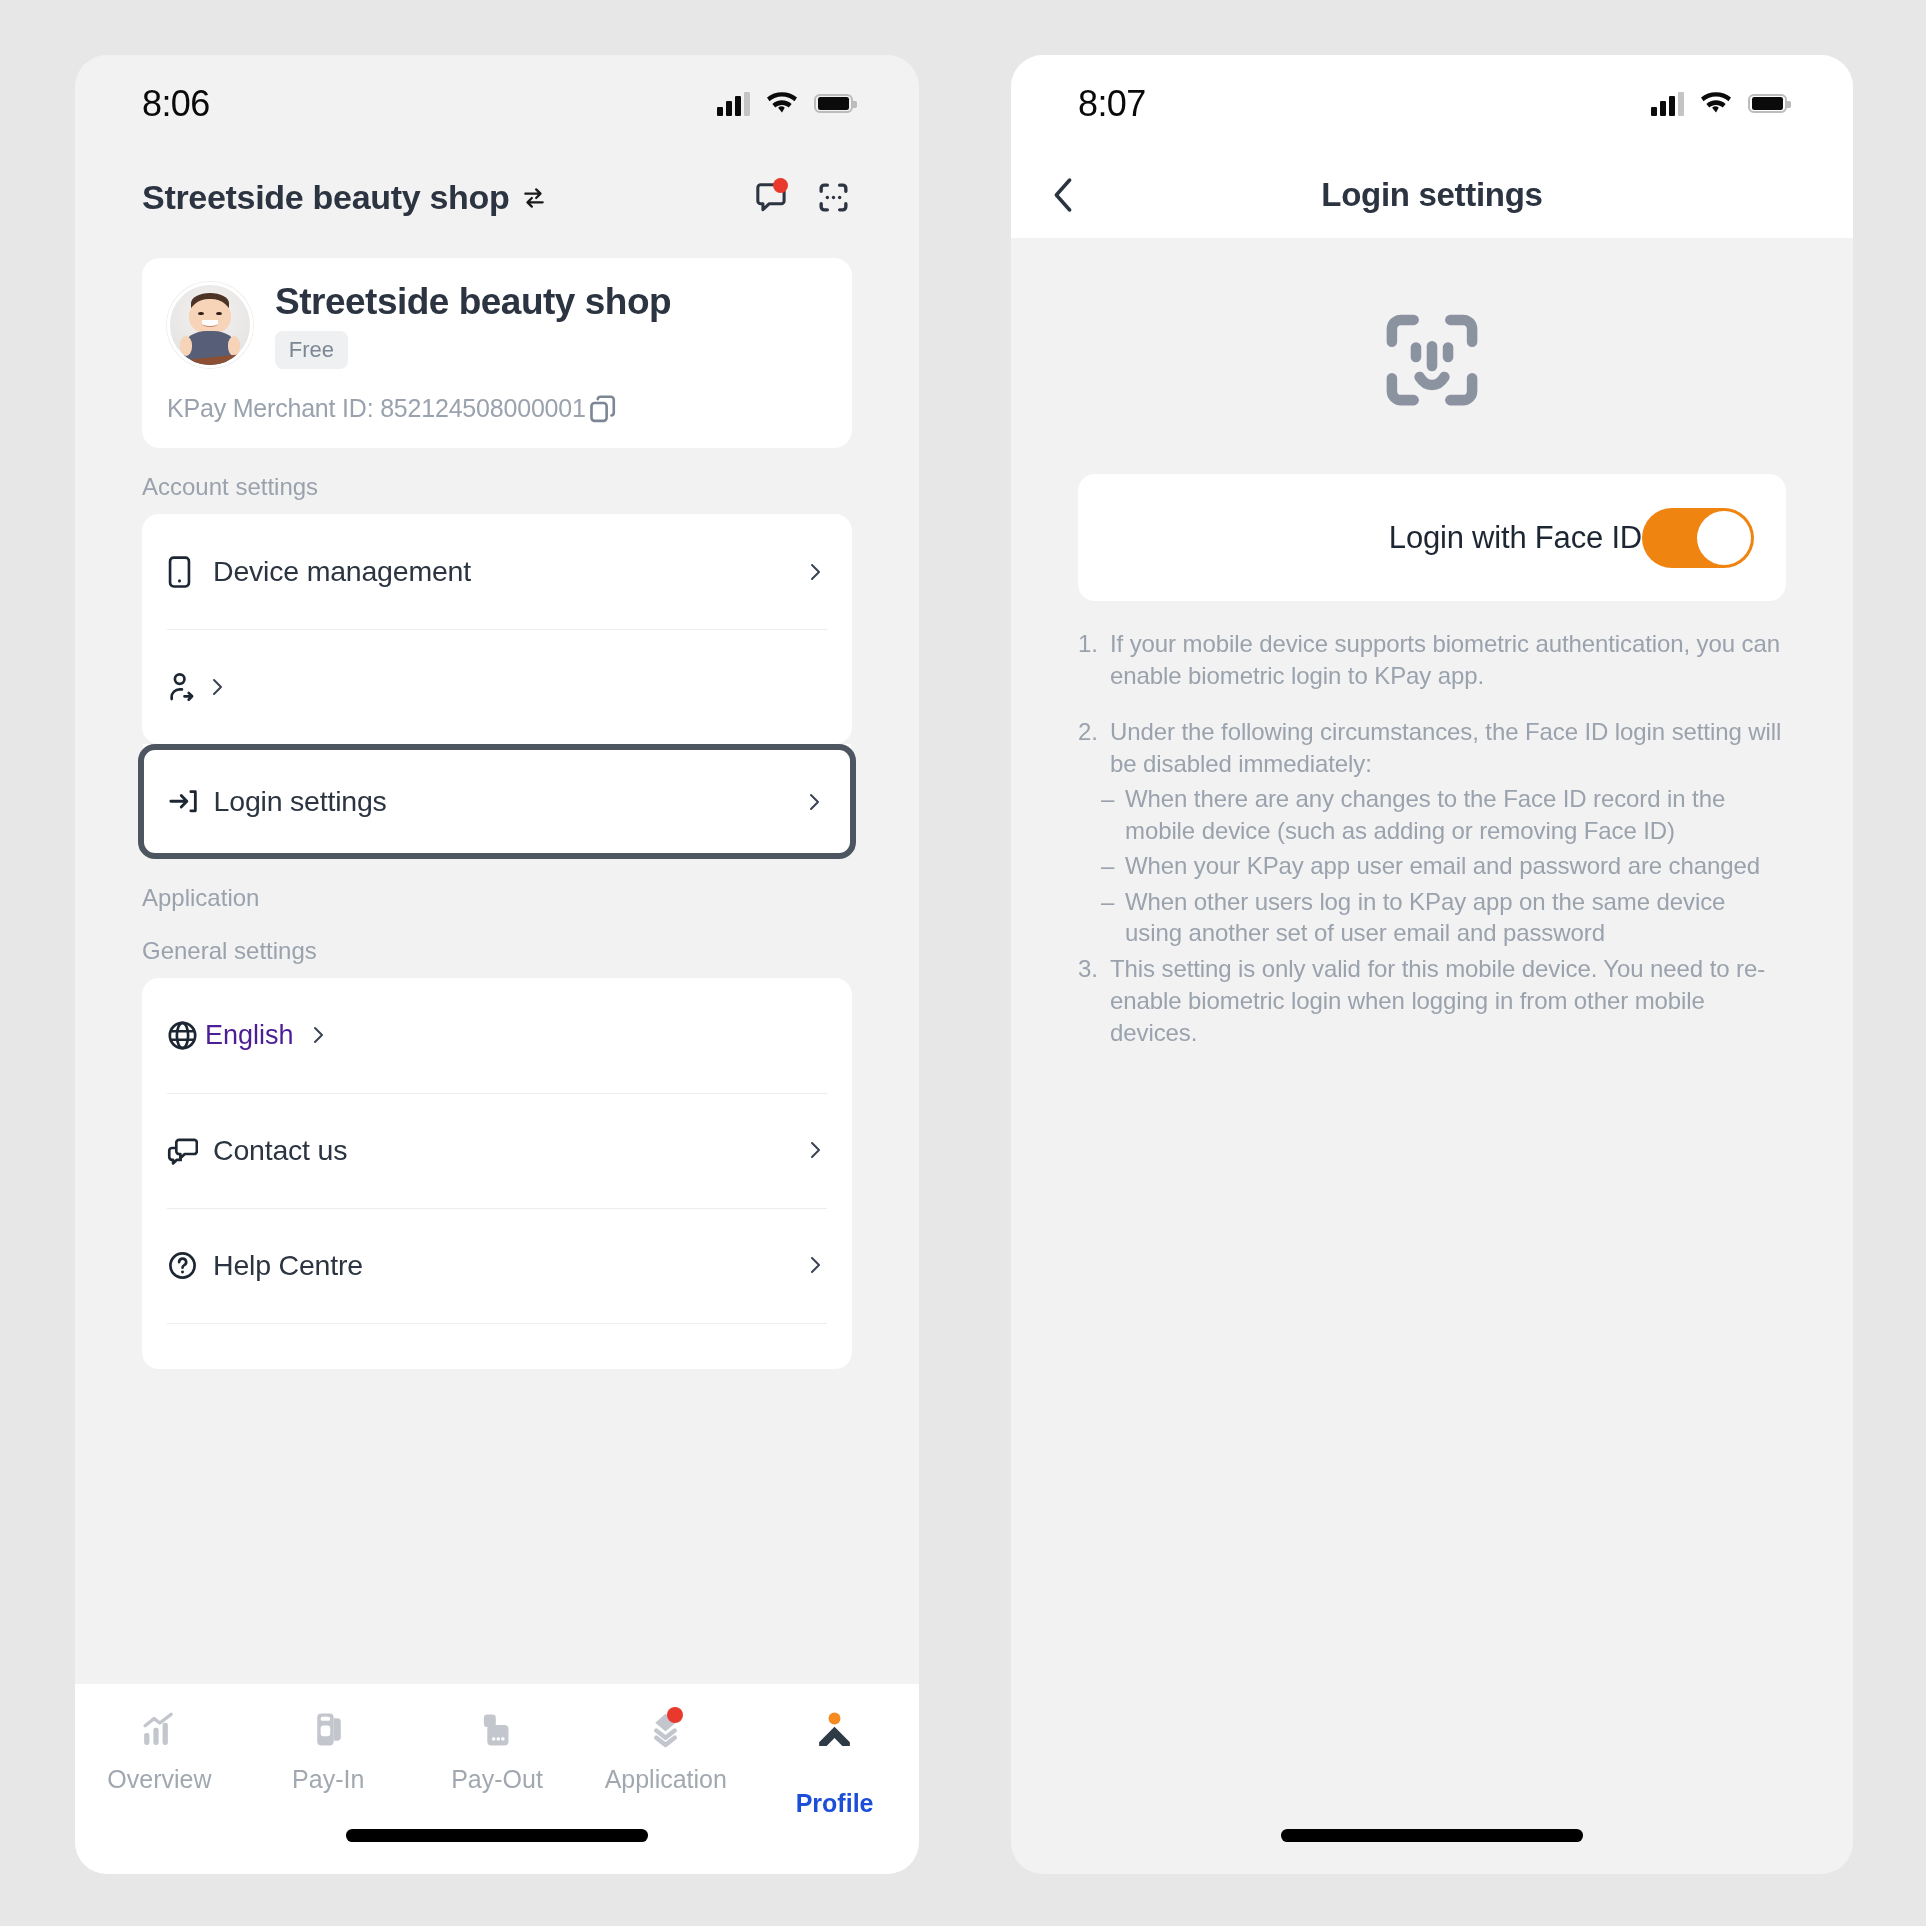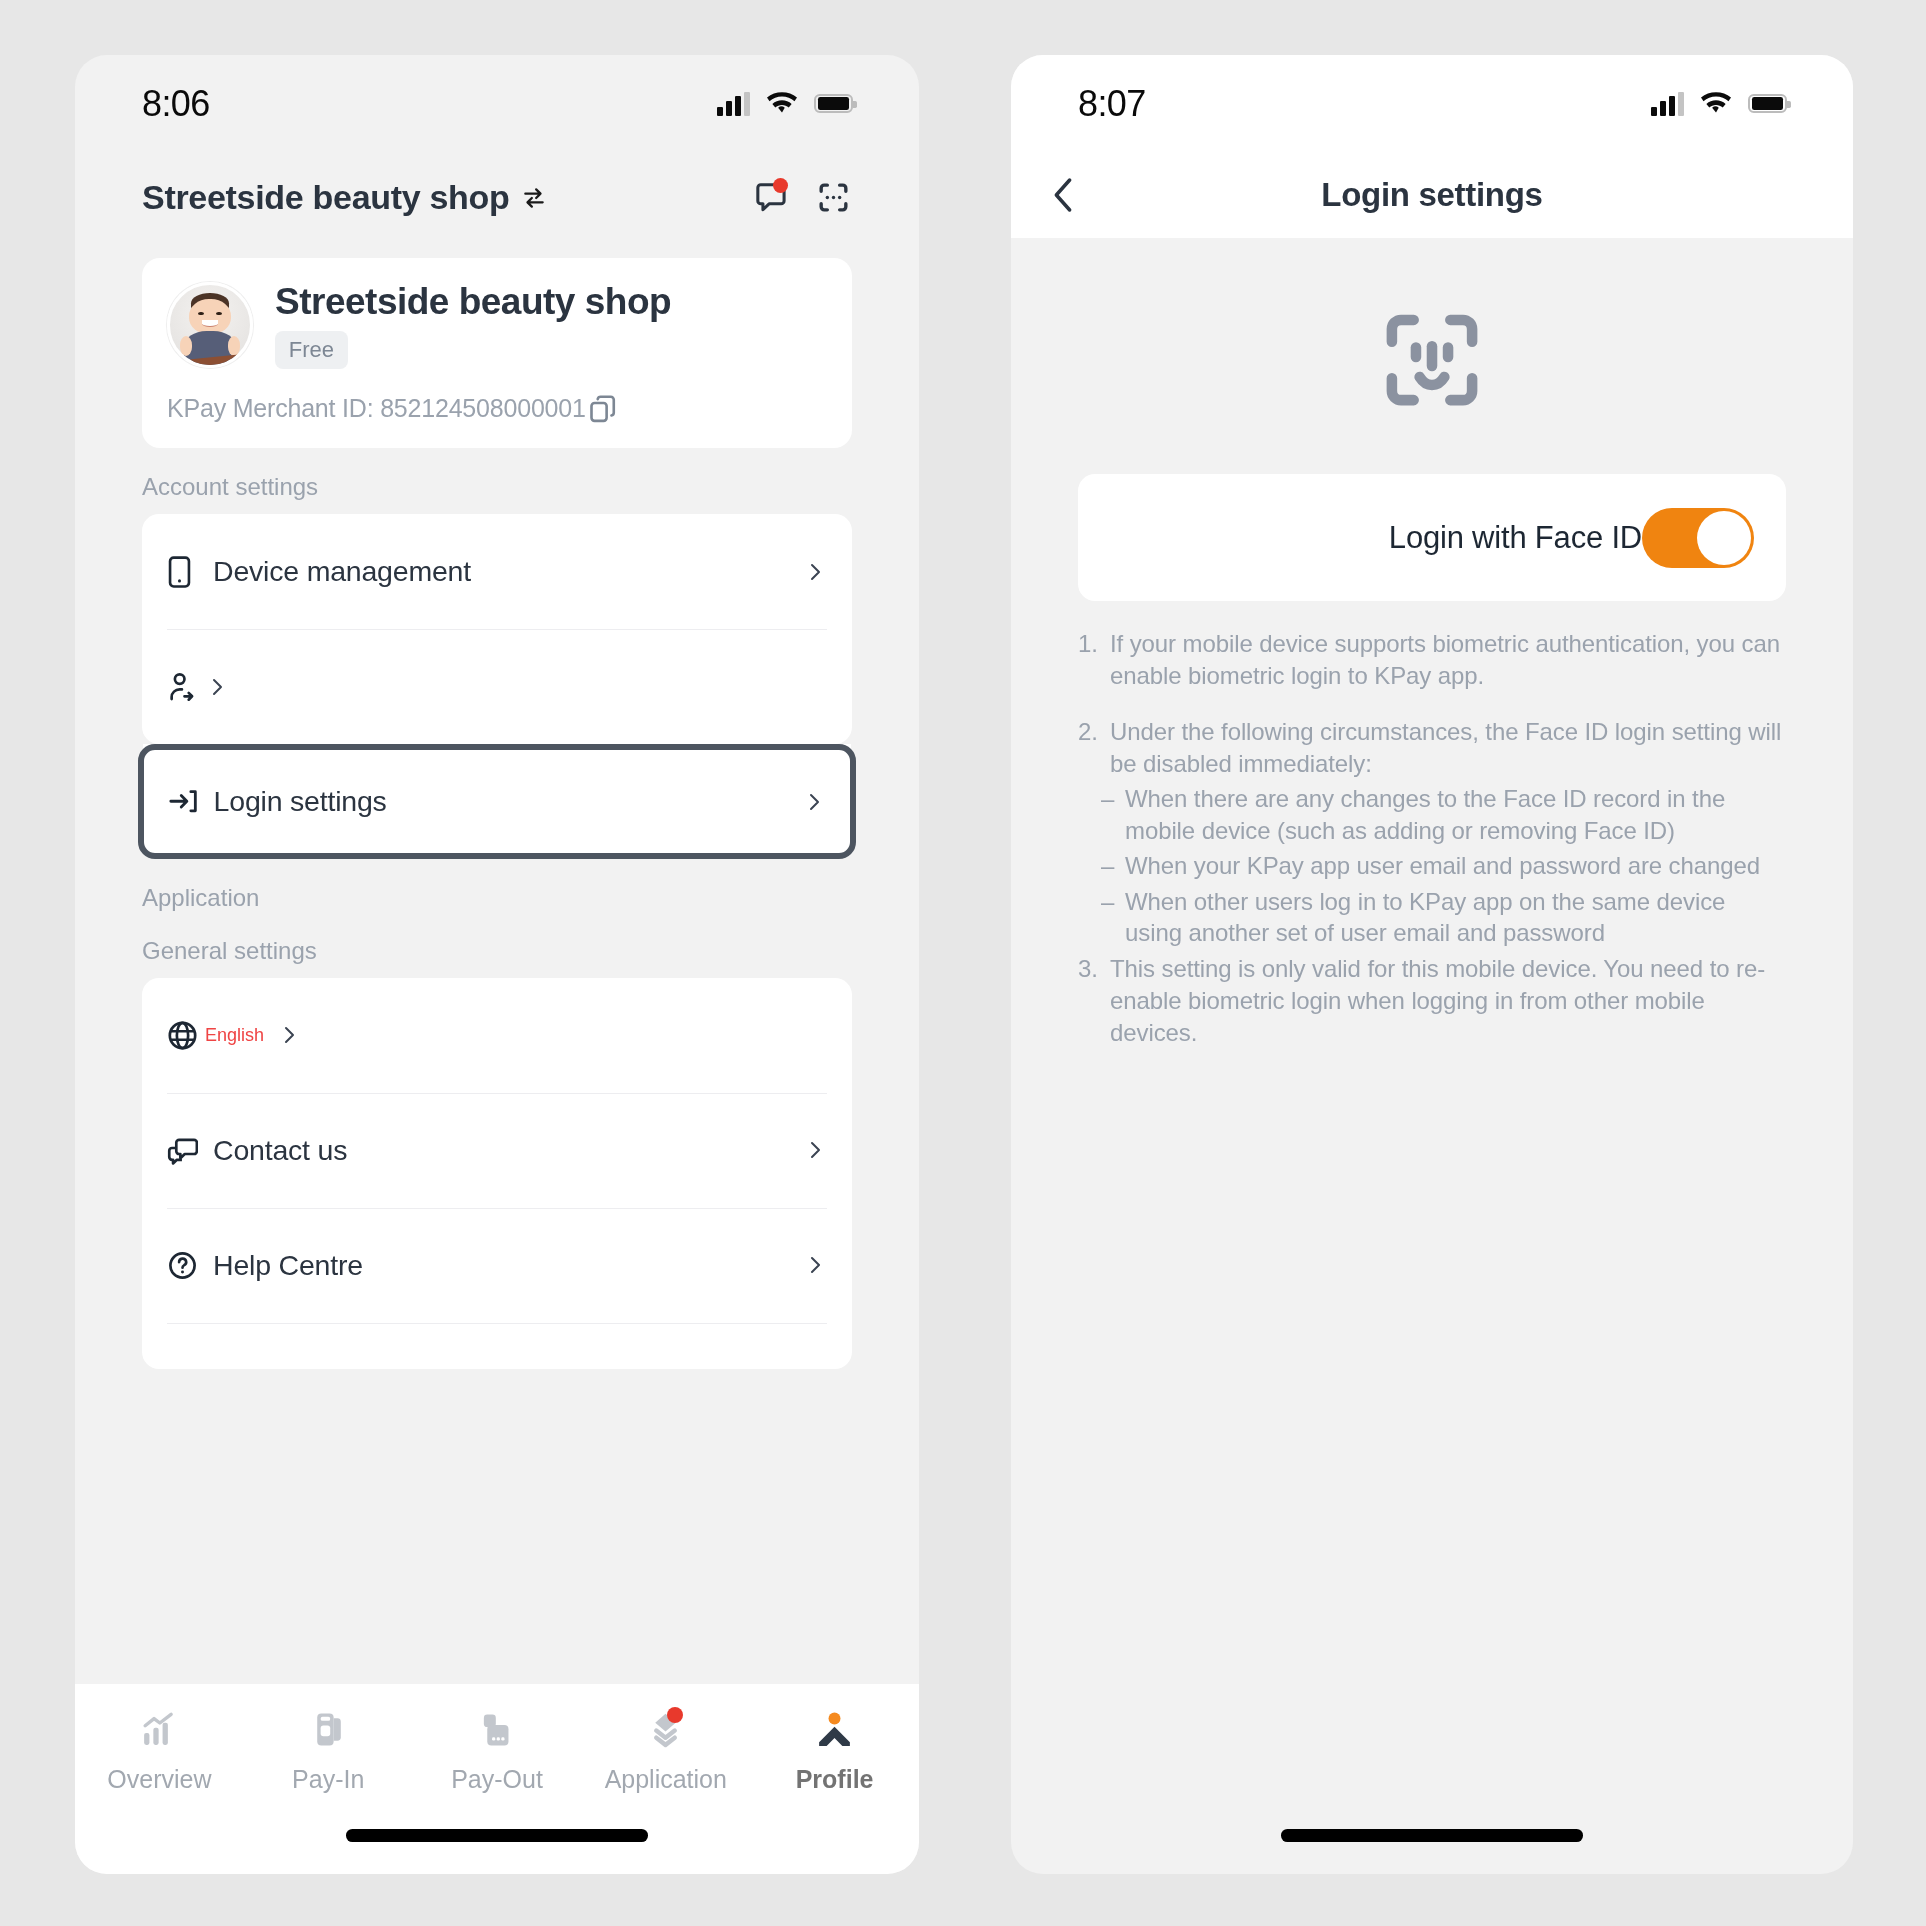--- a/index.html
+++ b/index.html
@@ -102,41 +102,41 @@
   }
   .list-row {
     position: relative; display:flex; align-items:center;
     height: 115px; padding: 0 25px 0 25px;
   }
   .list-row + .list-row::before {
     content:""; position:absolute; left:25px; right:25px; top:0; height:1.1px; background:#ededf0;
   }
   .list-row .ico { width: 38px; display:flex; justify-content:flex-start; flex:0 0 auto; }
   .list-row .label { font-size: 28.5px; color:#2b3440; margin-left: 8px; flex:1 1 auto; letter-spacing:-0.2px; }
-  .list-row .value { font-size: 18px; color:#ef4444; margin-right: 12.6px; }
+  .list-row .value { font-size: 27px; color:#4c1d95; margin-right: 12.6px; }
   .chev { flex: 0 0 auto; }
 
   
   .highlight-wrap {
     margin: 0 63px; position: relative;
   }
   .highlight-wrap .list-card { margin: 0; }
   .highlight-ring {
     position: absolute; left: 0; top: 0; right: 0; bottom: 0;
     border: 6.8px solid #4d5560; border-radius: 17px; pointer-events:none;
   }
 
   
   .tabbar {
     position:absolute; left:0; right:0; bottom:0; height: 190px;
     background:#fff; display:flex; align-items:flex-start; padding-top: 20.5px;
   }
   .tab { flex:1 1 0; display:flex; flex-direction:column; align-items:center; gap: 11.4px; }
   .tab .tlabel { font-size: 25px; color:#a2a8b0; }
-  .tab.active .tlabel { color:#737373; font-weight:700; }
+  .tab.active .tlabel { color:#1d4ed8; font-weight:700;margin-top:24px; }
   .tab .tico { position:relative; height: 49px; display:flex; align-items:center; justify-content:center; }
   .dot-badge {
     position:absolute; width: 16px; height: 16px; border-radius:50%; background:#e8392c;
   }
   .home-indicator {
     position:absolute; left:50%; transform:translateX(-50%);
     bottom: 32px; width: 302px; height: 12.6px; border-radius: 6.3px; background:#000;
   }
 
   

